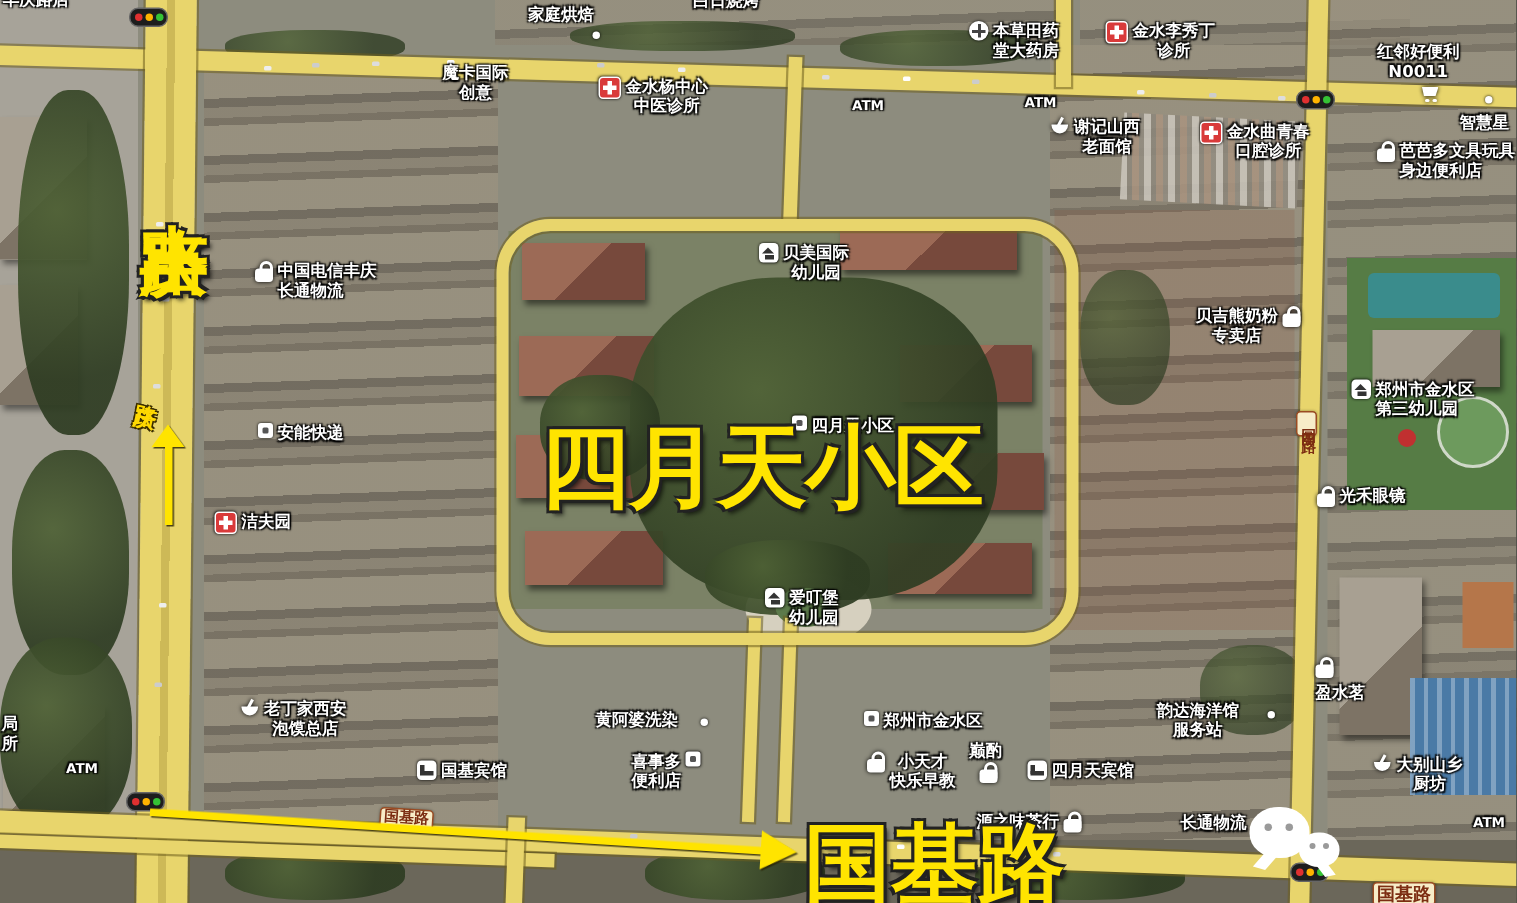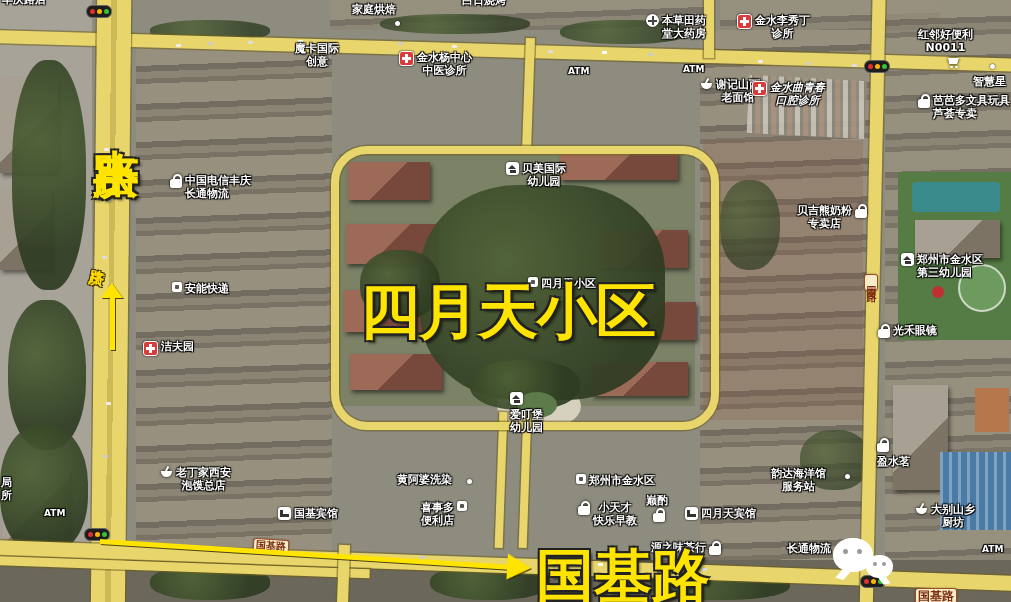--- a/index.html
+++ b/index.html
@@ -218,49 +218,49 @@
     </div>
   <span class="ic ic-cart" style="position:absolute;left:948px;top:57px;z-index:30;"></span>
   <span class="ic-dot" style="left:990px;top:64px;"></span>
   <div class="poi" style="left:700px;top:78px;">
       <span class="ic ic-bowl"></span>
       <span class="lines">
         <span>谢记山西</span>
         <span>老面馆</span>
       </span>
     </div>
-  <div class="poi" style="left:752px;top:81px;font-style:italic;">
+  <div class="poi" style="left:800px;top:81px;">
       <span class="ic ic-redcross"></span>
       <span class="lines">
         <span>金水曲青春</span>
         <span>口腔诊所</span>
       </span>
     </div>
   <div class="poi" style="left:973px;top:75px;">
       <span>智慧星</span>
     </div>
   <div class="poi" style="left:918px;top:94px;">
       <span class="ic ic-lock"></span>
       <span class="lines" style="align-items:flex-start;">
         <span>芭芭多文具玩具</span>
-        <span>芦荟专卖</span>
+        <span>身边便利店</span>
       </span>
     </div>
   <div class="poi" style="left:170px;top:174px;">
       <span class="ic ic-lock"></span>
       <span class="lines" style="align-items:flex-start;">
         <span>中国电信丰庆</span>
         <span>长通物流</span>
       </span>
     </div>
   <div class="poi" style="left:172px;top:282px;">
       <span class="ic ic-sq"></span>
       <span>安能快递</span>
     </div>
-  <div class="poi" style="left:143px;top:341px;font-family:Liberation Mono, monospace;">
+  <div class="poi" style="left:143px;top:341px;">
       <span class="ic ic-redcross"></span>
       <span>洁夫园</span>
     </div>
   <div class="poi" style="left:506px;top:162px;">
       <span class="ic ic-school"></span>
       <span class="lines">
         <span>贝美国际</span>
         <span>幼儿园</span>
       </span>
     </div>
@@ -310,21 +310,21 @@
       <span>黄阿婆洗染</span>
     </div>
   <span class="ic-dot" style="left:467px;top:479px;"></span>
   <div class="poi" style="left:421px;top:501px;">
       <span class="lines">
         <span>喜事多</span>
         <span>便利店</span>
       </span>
       <span class="ic ic-sq"></span>
     </div>
-  <div class="poi" style="left:510px;top:392px;flex-direction:column;">
+  <div class="poi" style="left:510px;top:392px;">
       <span class="ic ic-school"></span>
       <span class="lines">
         <span>爱叮堡</span>
         <span>幼儿园</span>
       </span>
     </div>
   <div class="poi" style="left:576px;top:474px;">
       <span class="ic ic-sq"></span>
       <span>郑州市金水区</span>
     </div>

